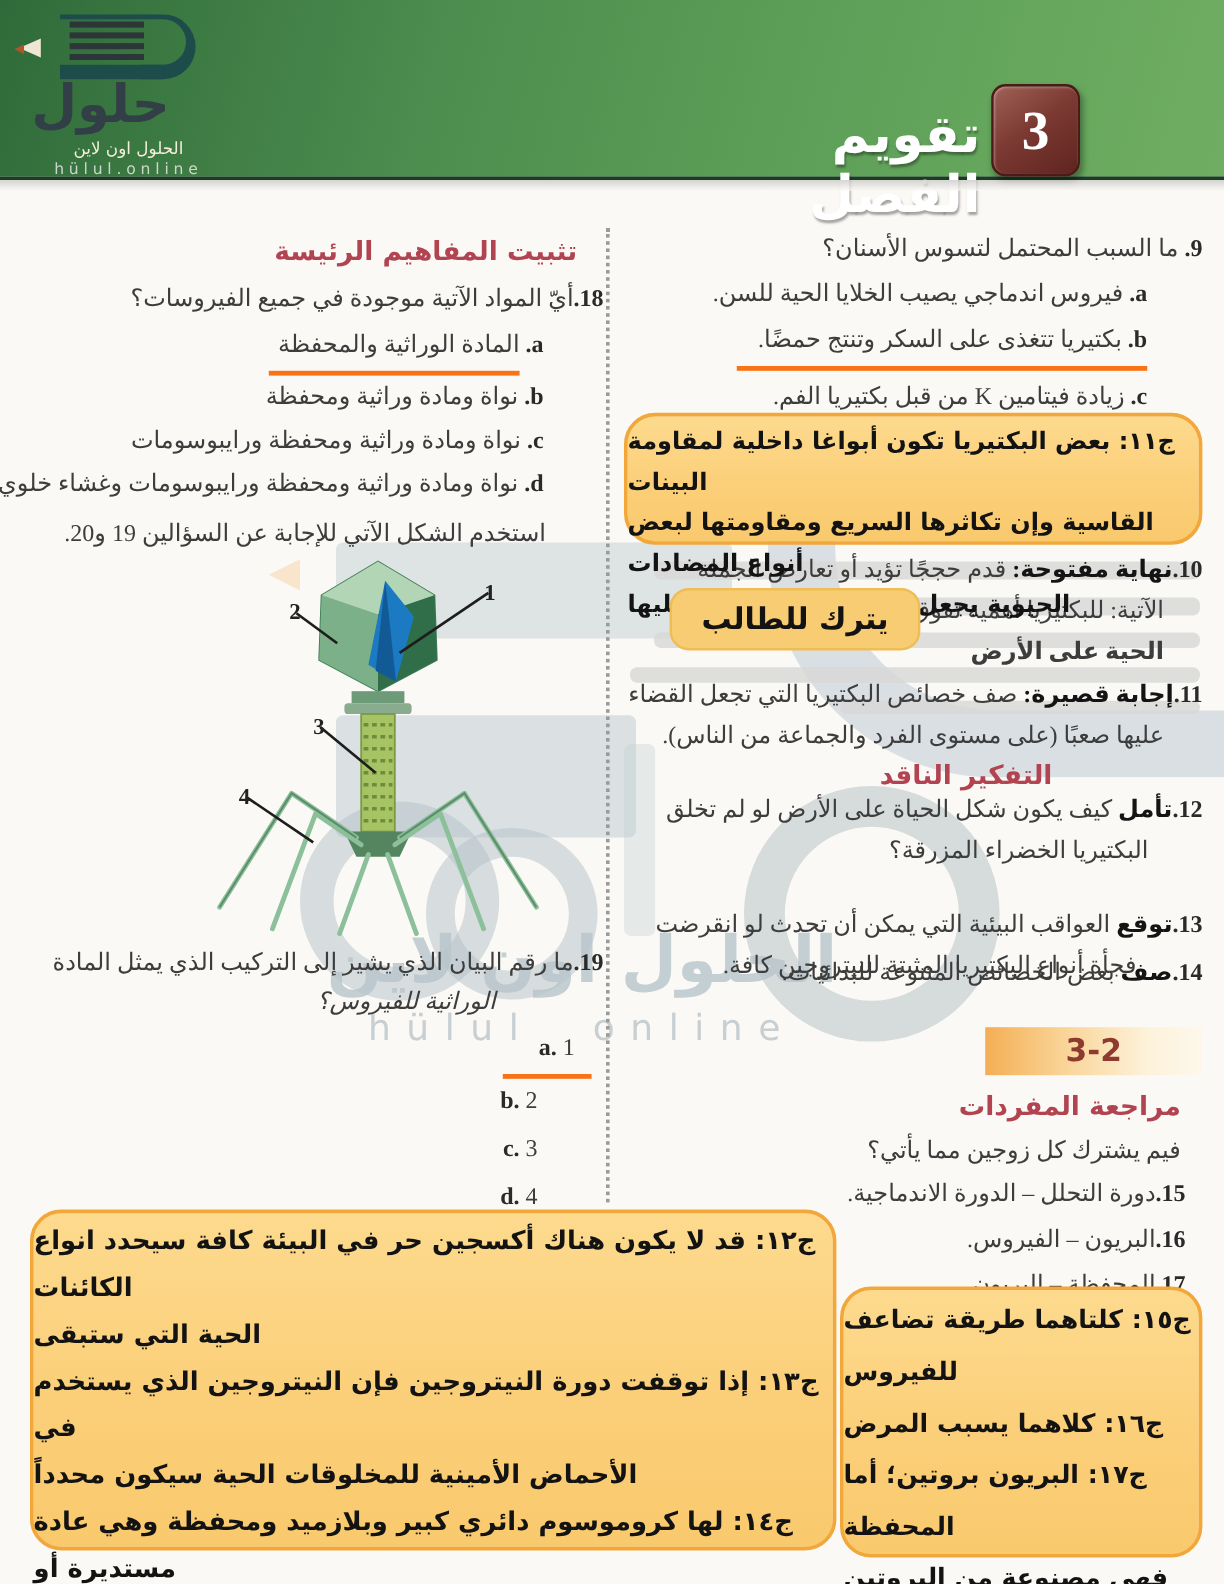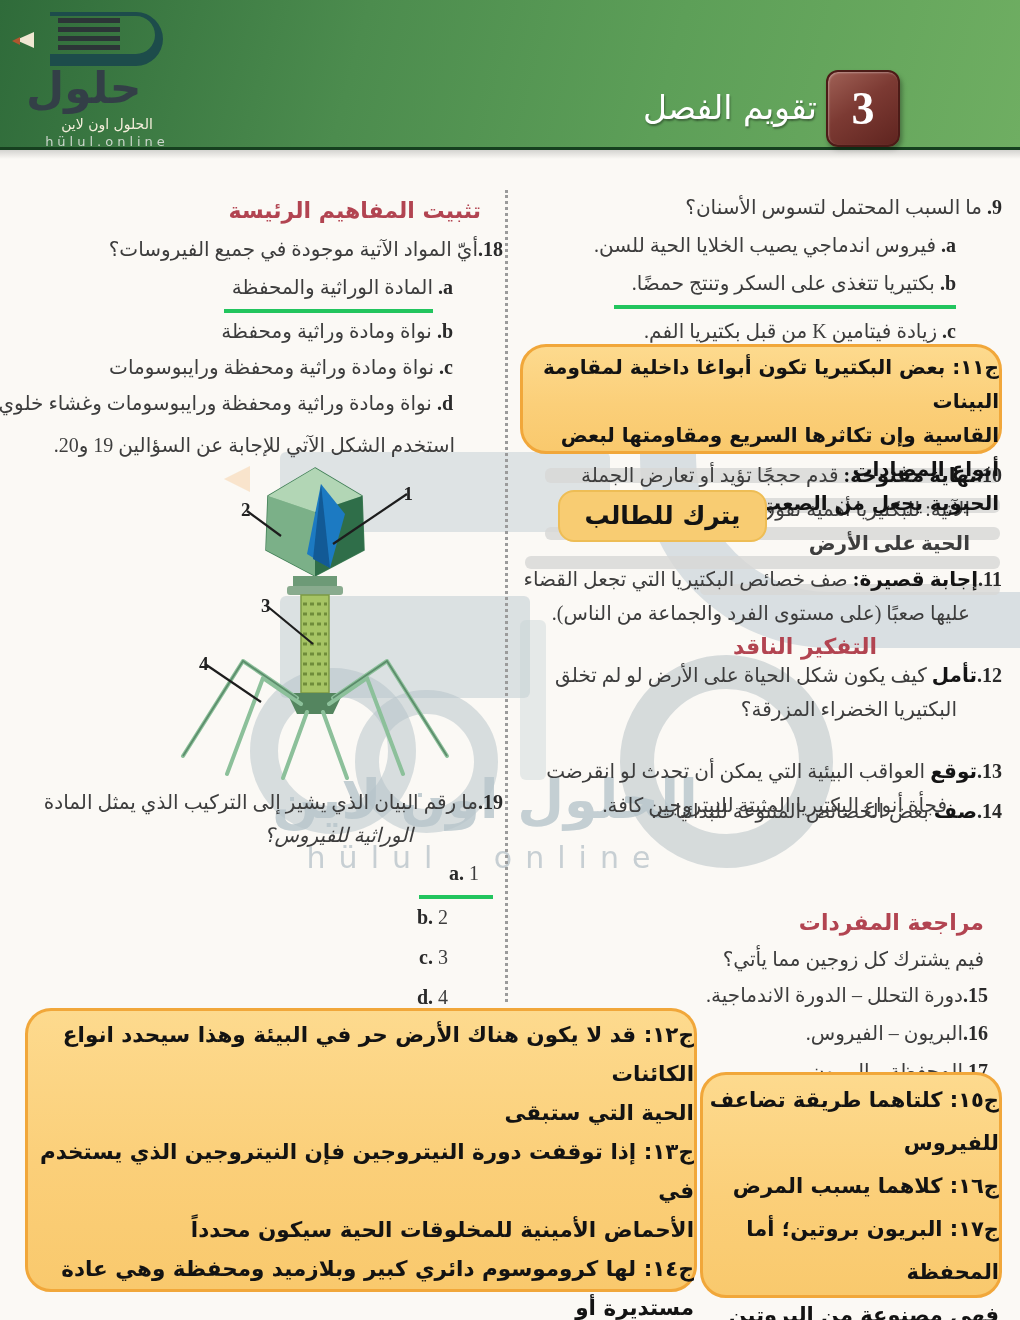--- a/index.html
+++ b/index.html
@@ -5,21 +5,21 @@
   html,body{margin:0;padding:0;background:#e8e8e8;}
   .page{position:relative;width:1020px;height:1320px;background:#fbf9f5;overflow:hidden;
         font-family:"DejaVu Sans",sans-serif;direction:rtl;}
   
   .header{position:absolute;left:0;top:0;width:1020px;height:147px;z-index:4;
           background:linear-gradient(105deg,#2f6b3a 0%,#4c8c4e 35%,#5d9f58 65%,#6fae62 100%);
           border-bottom:3px solid #16401f;}
   .header-shadow{position:absolute;left:0;top:150px;width:1020px;height:9px;z-index:4;
           background:linear-gradient(#c3c3c0,#fbf9f5);opacity:.7;}
   .hdr-title{position:absolute;left:605px;top:88px;width:212px;text-align:right;color:#ffffff;
-          font-size:33px;font-weight:normal;text-shadow:1px 2px 2px rgba(0,0,0,.35);}
+          font-size:43px;font-weight:bold;text-shadow:1px 2px 2px rgba(0,0,0,.35);}
   .badge3{position:absolute;left:826px;top:70px;width:70px;height:73px;border-radius:12px;
           background:linear-gradient(145deg,#a06156 0%,#7c3a33 45%,#5f241f 100%);
           border:2px solid #4c1b17;box-shadow:2px 4px 5px rgba(0,0,0,.35), inset 1px 1px 2px rgba(255,255,255,.35);
           color:#fff;font-size:46px;font-weight:bold;text-align:center;line-height:73px;
           font-family:"Liberation Serif",serif;}
   
   .logo{position:absolute;left:14px;top:4px;width:215px;height:152px;}
   .logo-title{position:absolute;left:12px;top:58px;width:160px;font-size:44px;font-weight:bold;
           color:#333f47;text-align:left;line-height:52px;}
   .logo-sub{position:absolute;left:8px;top:112px;width:170px;font-size:14px;color:#f4eedb;text-align:center;}
@@ -43,26 +43,26 @@
   
   .col{position:absolute;top:188px;z-index:1;}
   .col-right{left:520px;width:482px;height:1110px;}
   .col-left{left:25px;width:478px;height:1110px;}
   .q{position:absolute;right:0;width:100%;font-size:20px;line-height:34px;color:#3d3d3d;
      text-align:right;font-family:"Liberation Serif","DejaVu Sans",sans-serif;}
   .qnum,.letter{font-weight:bold;color:#2a2a2a;}
   .qlabel{font-weight:bold;color:#141414;}
   .opt{padding-right:46px;}
   .redhead{color:#b24451;font-weight:bold;font-size:22px;font-family:"DejaVu Sans",sans-serif;}
-  .u{display:inline-block;border-bottom:4px solid #22c55e;padding-bottom:5px;}
+  .u{display:inline-block;border-bottom:4px solid #f97316;padding-bottom:5px;}
   .divider{position:absolute;left:505px;top:190px;height:812px;width:0;
            border-left:3px dotted #9b9b9b;z-index:1;}
   
   .ansbox{position:absolute;background:linear-gradient(180deg,#fdda8e 0%,#fbcf79 55%,#f9c96d 100%);
-          border:3px solid #f1a73a;border-radius:26px;text-align:right;font-weight:bold;
+          border:3px solid #f1a73a;border-radius:26px;text-align:left;font-weight:bold;
           color:#131313;z-index:2;font-family:"DejaVu Sans",sans-serif;}
   .ansbox .ln{display:block;}
   .notebox{position:absolute;background:#f8cc72;border:2px solid #eebd55;border-radius:16px;
           text-align:center;font-weight:bold;color:#131313;z-index:3;font-size:25px;}
   .badge32{position:absolute;right:0;width:181px;height:40px;z-index:1;
           background:linear-gradient(90deg,#f4ae54 0%,#f9d395 35%,#fdf2da 75%,#fdf8ec 100%);
           color:#8f3a2e;font-weight:bold;font-size:26px;text-align:center;line-height:40px;direction:ltr;}
   .figwrap{position:absolute;right:0;width:100%;height:332px;}
   .figlabel{font-family:"Liberation Serif",serif;font-size:19px;fill:#222;font-weight:bold;}
 </style>
@@ -143,20 +143,21 @@
 
     <div class="q" style="top:538px;margin-top:28px;">
       <span class="qnum">13.</span><span class="qlabel">توقع</span> <span>العواقب البيئية التي يمكن أن تحدث لو انقرضت</span><br>
       <span style="padding-right:55px;display:inline-block;">فجأة أنواع البكتيريا المثبتة للنيتروجين كافة.</span>
     </div>
 
     <div class="q" style="top:606px;">
       <span class="qnum">14.</span><span class="qlabel">صف</span> <span>بعض الخصائص المتنوعة للبدائيات.</span>
     </div>
 
+    <div class="badge32" style="top:668px;">3-2</div>
     <div class="q redhead" style="top:718px;padding-right:18px;">مراجعة المفردات</div>
     <div class="q" style="top:754px;padding-right:18px;width:464px;">فيم يشترك كل زوجين مما يأتي؟</div>
 
     <div class="q" style="top:790px;padding-right:14px;width:468px;text-align:right;"><span class="qnum">15.</span><span>دورة التحلل – الدورة الاندماجية.</span></div>
     <div class="q" style="top:828px;padding-right:14px;width:468px;"><span class="qnum">16.</span><span>البريون – الفيروس.</span></div>
     <div class="q" style="top:866px;padding-right:14px;width:468px;"><span class="qnum">17.</span><span>المحفظة – البريون.</span></div>
   </div>
 
   <div class="col col-left">
     <div class="q redhead" style="top:6px;padding-right:22px;">تثبيت المفاهيم الرئيسة</div>
@@ -228,21 +229,21 @@
       <span class="qnum">19.</span><span>ما رقم البيان الذي يشير إلى التركيب الذي يمثل المادة</span><br>
       <span style="padding-right:90px;display:inline-block;font-style:italic;">الوراثية للفيروس؟</span>
     </div>
     <div class="q" style="top:668px;padding-right:10px;"><span class="u" style="padding-left:30px;padding-right:14px;"><span class="letter">a.</span> <span>1</span></span></div>
     <div class="q" style="top:712px;padding-right:55px;"><span class="letter">b.</span> <span>2</span></div>
     <div class="q" style="top:752px;padding-right:55px;"><span class="letter">c.</span> <span>3</span></div>
     <div class="q" style="top:792px;padding-right:55px;"><span class="letter">d.</span> <span>4</span></div>
   </div>
 
   <div class="ansbox" style="left:25px;top:1008px;width:666px;height:274px;font-size:21.5px;line-height:39px;padding-top:4px;">
-    <span class="ln">ج١٢: قد لا يكون هناك الأرض حر في البيئة وهذا سيحدد انواع الكائنات</span>
+    <span class="ln">ج١٢: قد لا يكون هناك أكسجين حر في البيئة كافة سيحدد انواع الكائنات</span>
     <span class="ln">الحية التي ستبقى</span>
     <span class="ln">ج١٣: إذا توقفت دورة النيتروجين فإن النيتروجين الذي يستخدم في</span>
     <span class="ln">الأحماض الأمينية للمخلوقات الحية سيكون محدداً</span>
     <span class="ln">ج١٤: لها كروموسوم دائري كبير وبلازميد ومحفظة وهي عادة مستديرة أو</span>
 
   </div>
 
   <div class="ansbox" style="left:700px;top:1072px;width:296px;height:216px;font-size:21px;line-height:43px;padding-top:4px;">
     <span class="ln">ج١٥: كلتاهما طريقة تضاعف</span>
     <span class="ln">للفيروس</span>

